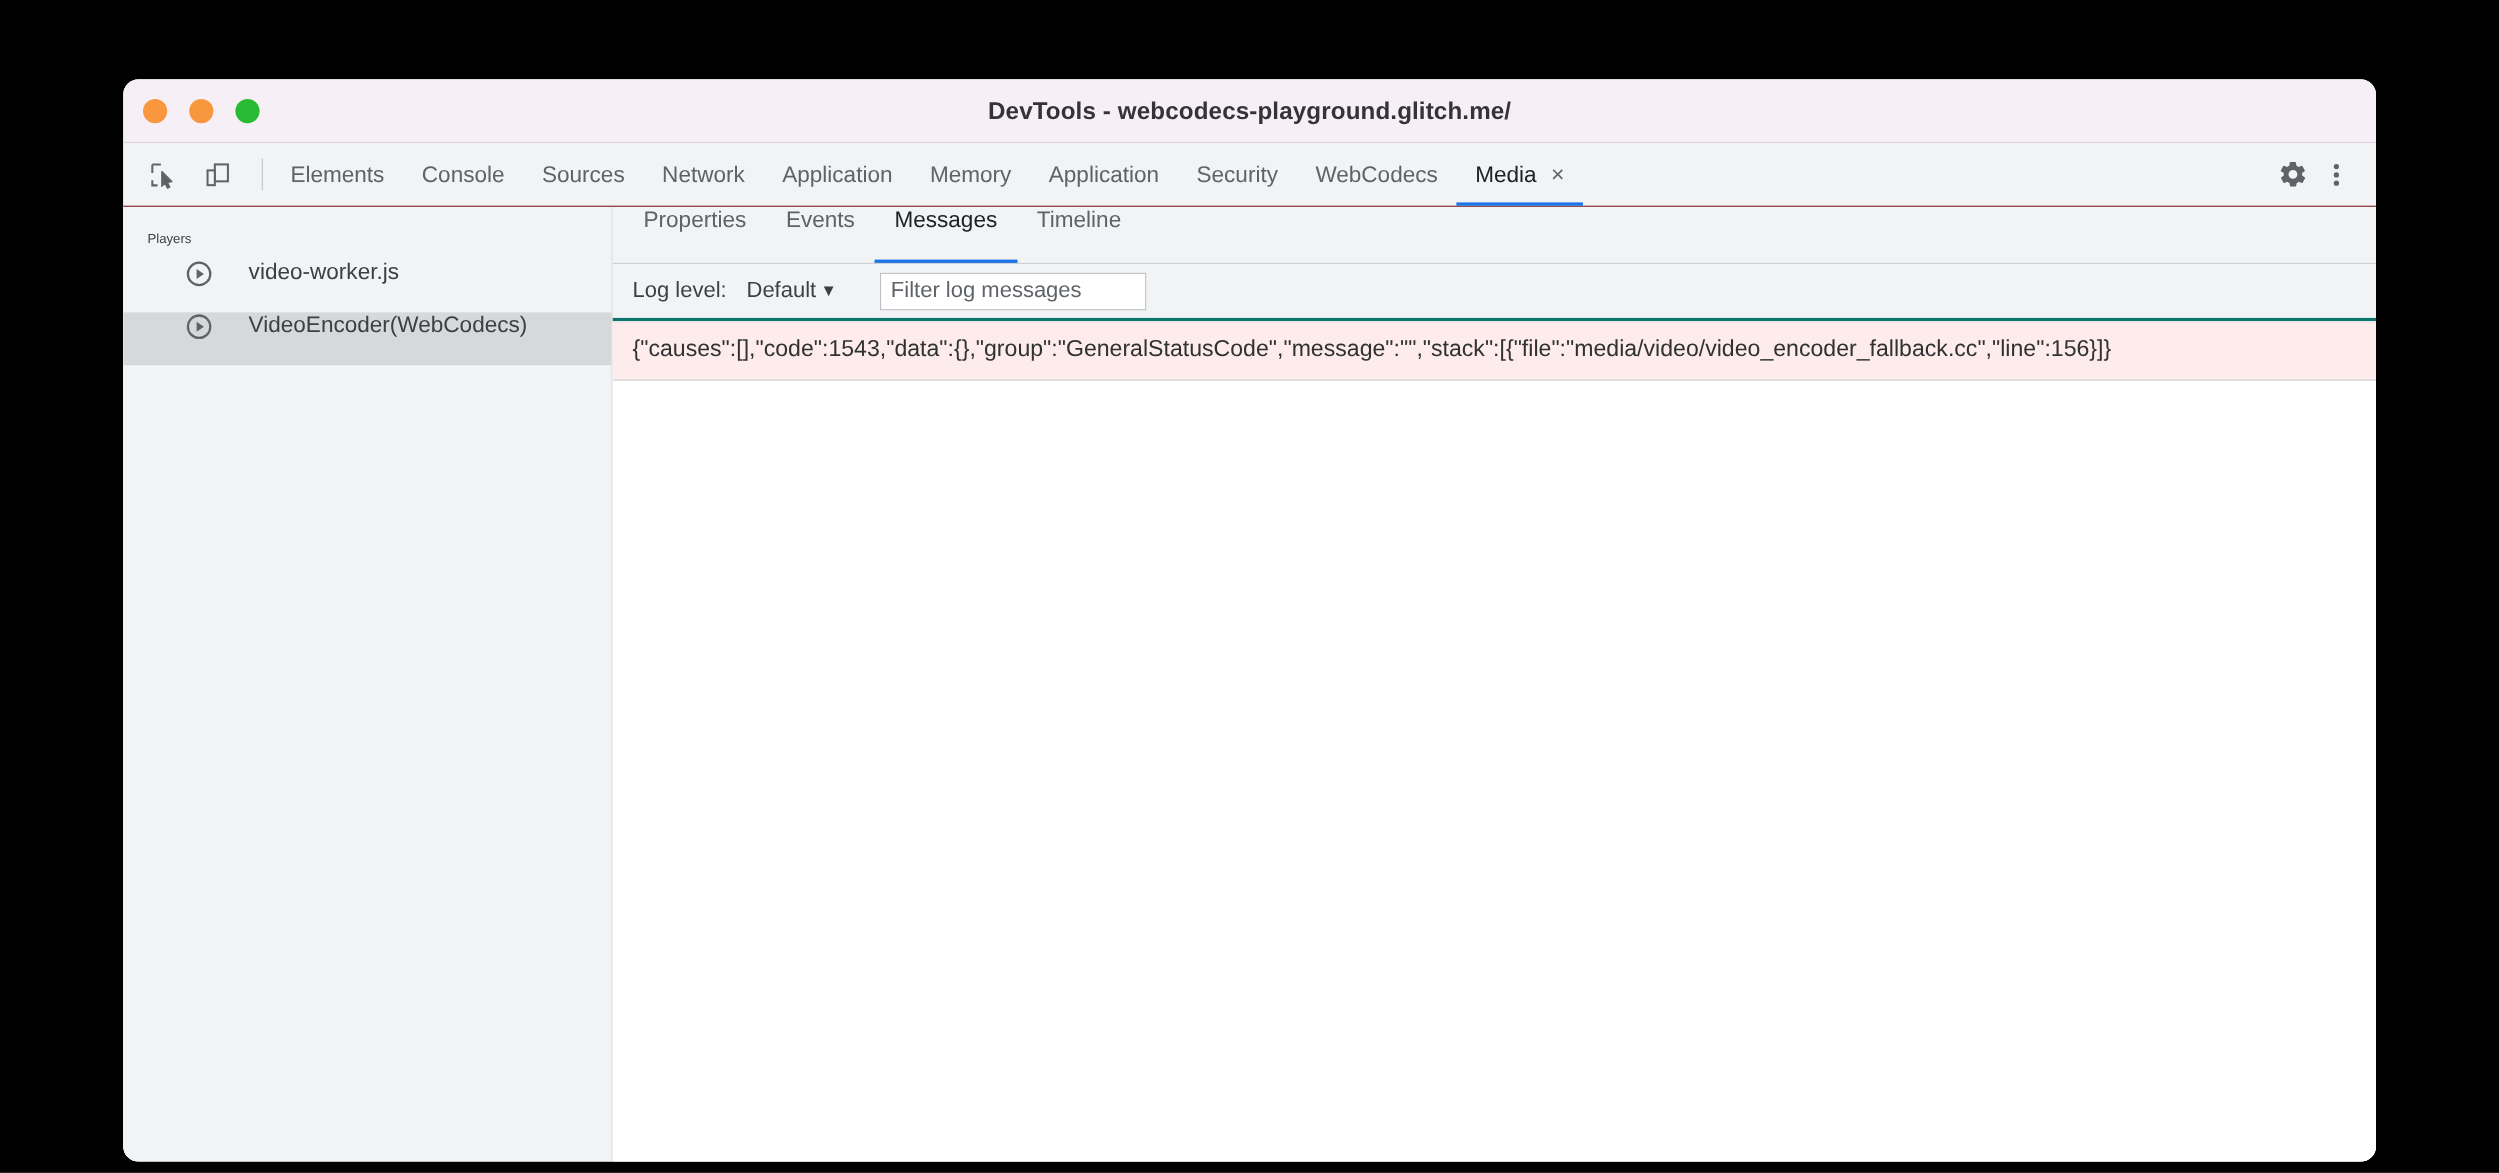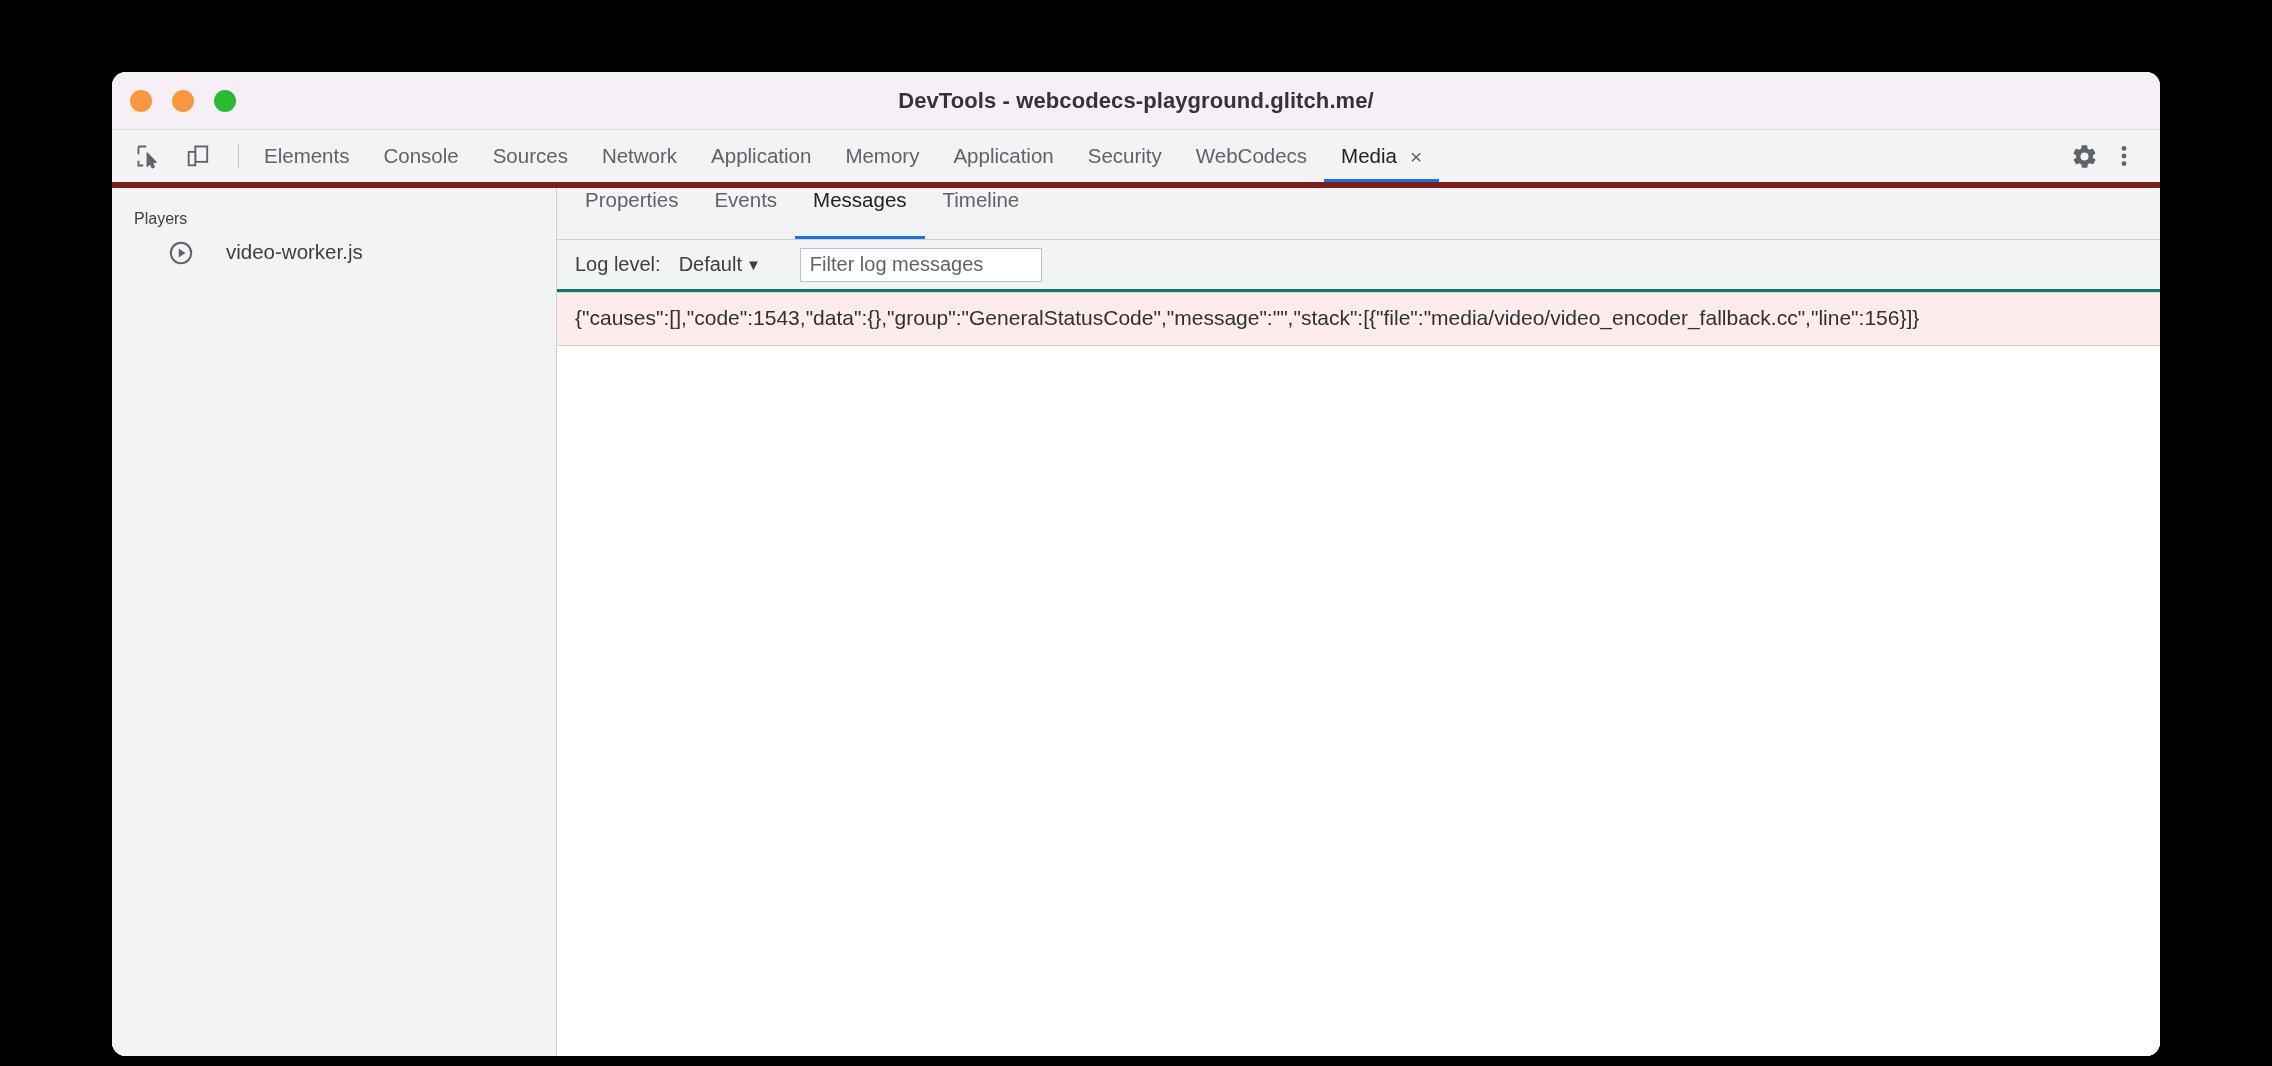--- a/index.html
+++ b/index.html
@@ -53,21 +53,21 @@
     color: #35333a;
     letter-spacing: 0.1px;
     pointer-events: none;
   }
 
   
   .tabbar {
     height: 58px;
     flex: 0 0 58px;
     background: #f1f3f4;
-    border-bottom: 6px solid #7f1d1d;
+    border-bottom: 1px solid #7f1d1d;
     display: flex;
     align-items: stretch;
     position: relative;
   }
   .tb-icons {
     display: flex;
     align-items: center;
     gap: 10px;
     padding: 0 12px 0 16px;
   }
@@ -130,21 +130,21 @@
   
   .sidebar {
     width: 445px;
     flex: 0 0 445px;
     background: #f1f3f4;
     border-right: 1px solid #cdd0d3;
     padding-top: 14px;
     overflow: hidden;
   }
   .players-title {
-    font-size: 16px;
+    font-size: 12px;
     color: #3c4043;
     padding: 8px 0 12px 22px;
   }
   .player-row {
     display: flex;
     align-items: flex-start;
     height: 48px;
     padding-left: 56px;
     gap: 32px;
     font-size: 20.5px;
@@ -326,20 +326,27 @@
   <div class="body">
 
     <div class="sidebar">
       <div class="players-title">Players</div>
       <div class="player-row">
         <svg class="play-ico" viewBox="0 0 24 24">
           <circle cx="12" cy="12" r="9.4" fill="none" stroke="#5f6368" stroke-width="1.9"></circle>
           <path d="M9.9 7.8l6.2 4.2-6.2 4.2z" fill="#5f6368"></path>
         </svg>
         <span>video-worker.js</span>
+      </div>
+      <div class="player-row selected">
+        <svg class="play-ico" viewBox="0 0 24 24">
+          <circle cx="12" cy="12" r="9.4" fill="none" stroke="#5f6368" stroke-width="1.9"></circle>
+          <path d="M9.9 7.8l6.2 4.2-6.2 4.2z" fill="#5f6368"></path>
+        </svg>
+        <span>VideoEncoder(WebCodecs)</span>
       </div>
     </div>
 
     <div class="content">
 
       <div class="subtabs">
         <div class="stab">
             <span>Properties</span>
           </div>
         <div class="stab">

